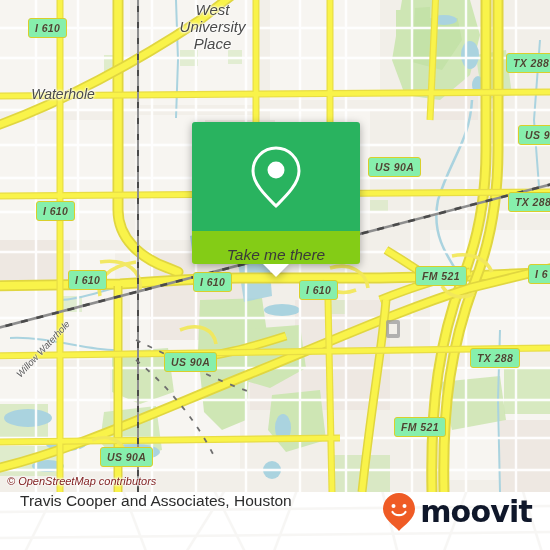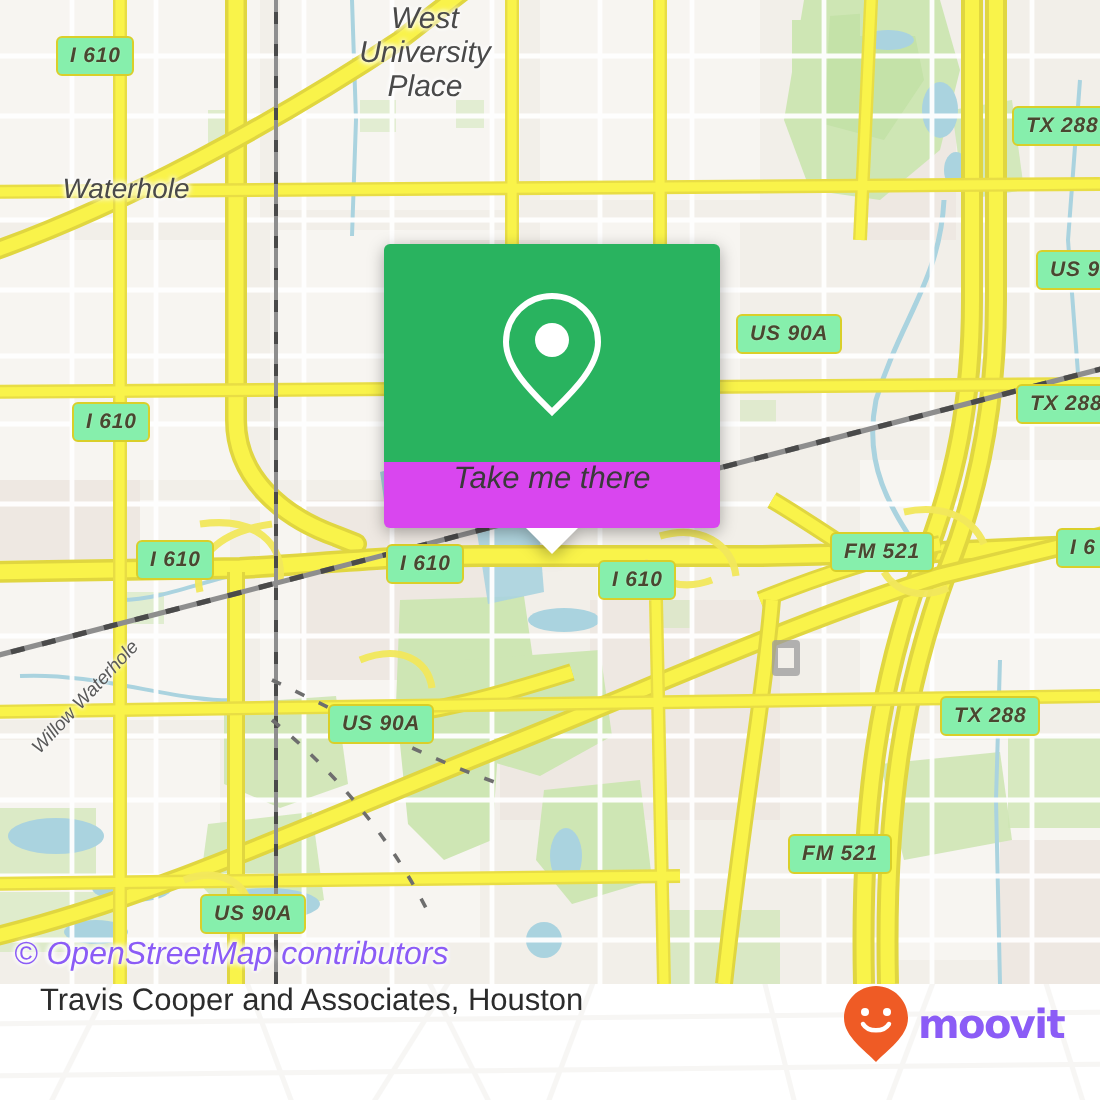--- a/index.html
+++ b/index.html
@@ -67,22 +67,22 @@
     font-family: "Liberation Sans", sans-serif;
     transform-origin: left center;
     transform: rotate(-47deg);
     text-shadow: 0 0 2px #fff, 0 0 2px #fff;
   }
 
   
   #attribution {
     position: absolute;
     left: 7px; bottom: 5px;
-    font-size: 16px;
-    color: #8b5cf6;
+    font-size: 11px;
+    color: #7f1d1d;
     font-family: "Liberation Sans", sans-serif;
     text-shadow: 0 0 3px #fff, 0 0 3px #fff, 0 0 3px #fff, 0 0 2px #fff;
     z-index: 40;
   }
 
   
   #popup {
     position: absolute;
     left: 192px; top: 122px;
     width: 168px;
@@ -91,25 +91,25 @@
   }
   #popup-green {
     background: #29b35f;
     height: 109px;
     border-radius: 3px 3px 0 0;
     display: flex;
     align-items: center;
     justify-content: center;
   }
   #popup-label-bar {
-    background: #d946ef;
+    background: #84cc16;
     border-radius: 0 0 3px 3px;
     height: 33px;
     display: flex;
-    align-items: flex-start;
+    align-items: flex-end;
     justify-content: center;
   }
   #popup-label {
     color: #3a3a3a;
     font-size: 15.5px;
     font-family: "Liberation Sans", sans-serif;
   }
   #popup-pointer {
     position: absolute;
     left: 50%;
@@ -148,22 +148,22 @@
     font-size: 15.5px;
     font-family: "Liberation Sans", sans-serif;
     white-space: nowrap;
   }
   #brand {
     display: flex;
     align-items: center;
     gap: 4px;
   }
   #brand-name {
-    color: #8b5cf6;
-    font-size: 20px;
+    color: #0f172a;
+    font-size: 30px;
     font-weight: bold;
     letter-spacing: -0.8px;
     line-height: 1;
     font-family: "DejaVu Sans", sans-serif;
   }
 </style>
 </head>
 <body>
 
 <div id="app">

